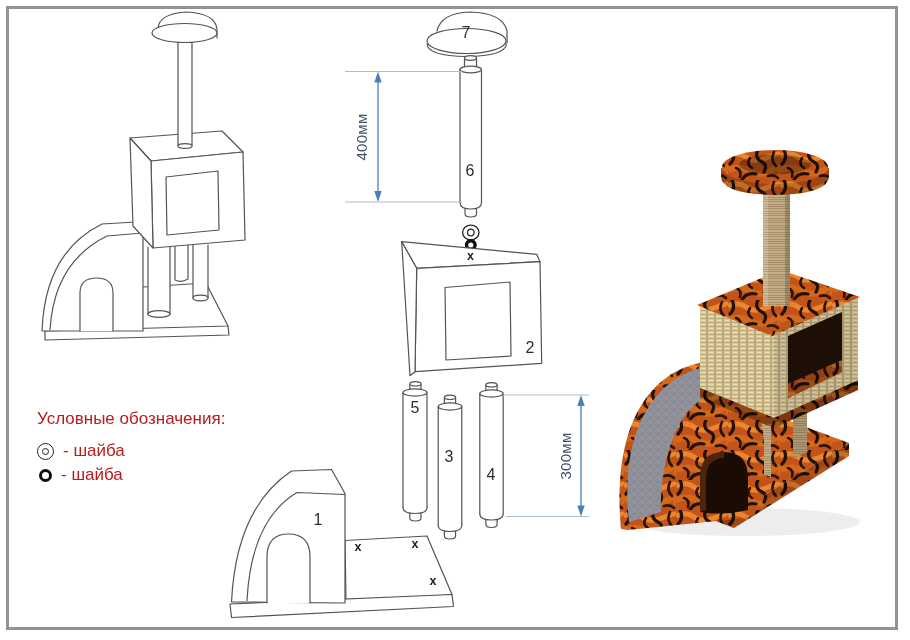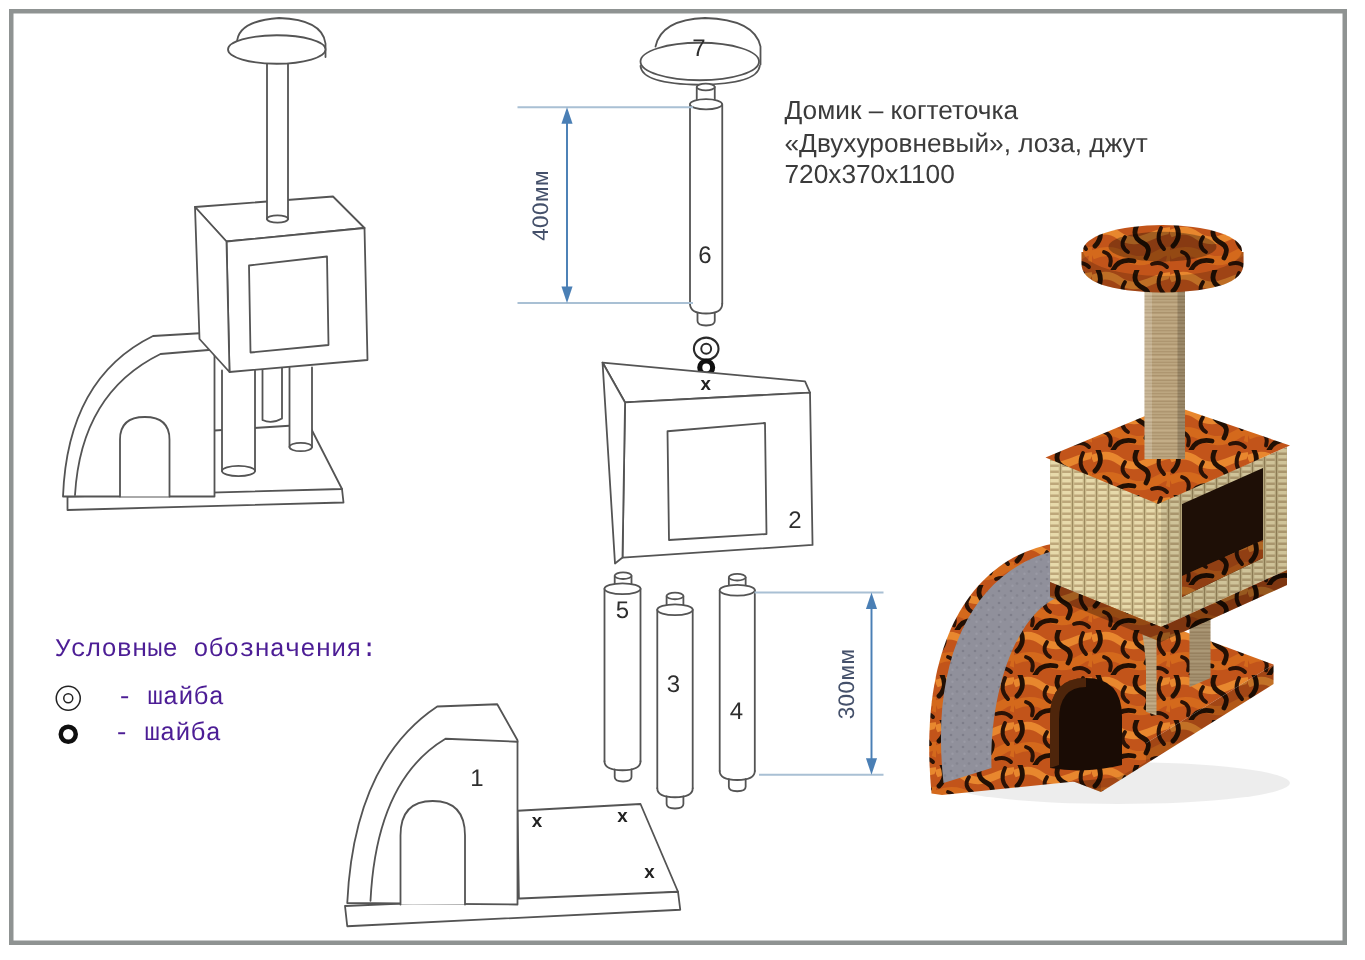--- a/index.html
+++ b/index.html
@@ -6,23 +6,23 @@
   .page{position:relative;width:910px;height:640px;background:#ffffff;overflow:hidden;
         font-family:"Liberation Sans", sans-serif;}
   .frame{position:absolute;left:6px;top:6px;width:892px;height:624px;
          border:3px solid #8f9392;box-sizing:border-box;pointer-events:none;}
   svg.art{position:absolute;left:0;top:0;}
   .plabel{position:absolute;transform:translate(-50%,-50%);font-size:16px;color:#2e2e2e;}
   .xmark{position:absolute;transform:translate(-50%,-50%);font-size:12.5px;font-weight:bold;color:#222;}
   .dim{position:absolute;transform:translate(-50%,-50%) rotate(-90deg);font-size:15px;
        color:#44506a;letter-spacing:.3px;white-space:nowrap;}
   .title-block{position:absolute;left:523px;top:63px;font-size:17.5px;line-height:21.5px;color:#3b3b3b;}
-  .legend{position:absolute;left:37px;top:424px;color:#4c1d95;font-family:Liberation Mono, monospace;}
+  .legend{position:absolute;left:37px;top:409px;color:#b91c1c;}
   .legend-heading{font-size:17px;margin-bottom:10px;}
-  .legend-row{display:flex;align-items:center;gap:24px;height:24px;text-align:right;}
+  .legend-row{display:flex;align-items:center;gap:9px;height:24px;text-align:right;}
   .legend-label{font-size:17px;}
   .sym-washer{width:17px;height:17px;border:1.7px solid #222;border-radius:50%;box-sizing:border-box;
               display:flex;align-items:center;justify-content:center;flex:0 0 auto;}
   .sym-washer .inner{width:7px;height:7px;border:1.7px solid #222;border-radius:50%;box-sizing:border-box;}
   .sym-nut{width:13px;height:13px;border:3.8px solid #0f0f0f;border-radius:50%;box-sizing:border-box;flex:0 0 auto;margin-left:2px;}
 </style>
 </head>
 <body>
 
 <div class="page">
@@ -200,25 +200,20 @@
       <path d="M721,168 L721,176 Q721,194 775,195 Q829,194 829,176 L829,168" fill="url(#tiger)"></path>
       <path d="M721,168 L721,176 Q721,194 775,195 Q829,194 829,176 L829,168" fill="#000" opacity="0.18"></path>
       <ellipse cx="775" cy="167" rx="53" ry="17" fill="url(#tiger)"></ellipse>
       <ellipse cx="775" cy="164.5" rx="36" ry="10" fill="url(#tiger)"></ellipse>
       <ellipse cx="775" cy="164.5" rx="36" ry="10" fill="#000" opacity="0.3"></ellipse>
     </g>
   </svg>
 
   <div class="frame"></div>
 
-  <div class="title-block">
-    <div>Домик – когтеточка</div>
-    <div>«Двухуровневый», лоза, джут</div>
-    <div>720х370х1100</div>
-  </div>
 
   <div class="legend">
     <div class="legend-heading">Условные обозначения:</div>
     <div class="legend-row">
       <span class="sym-washer">
           <span class="inner"></span>
         </span>
       <span class="legend-label">- шайба</span>
     </div>
     <div class="legend-row">

